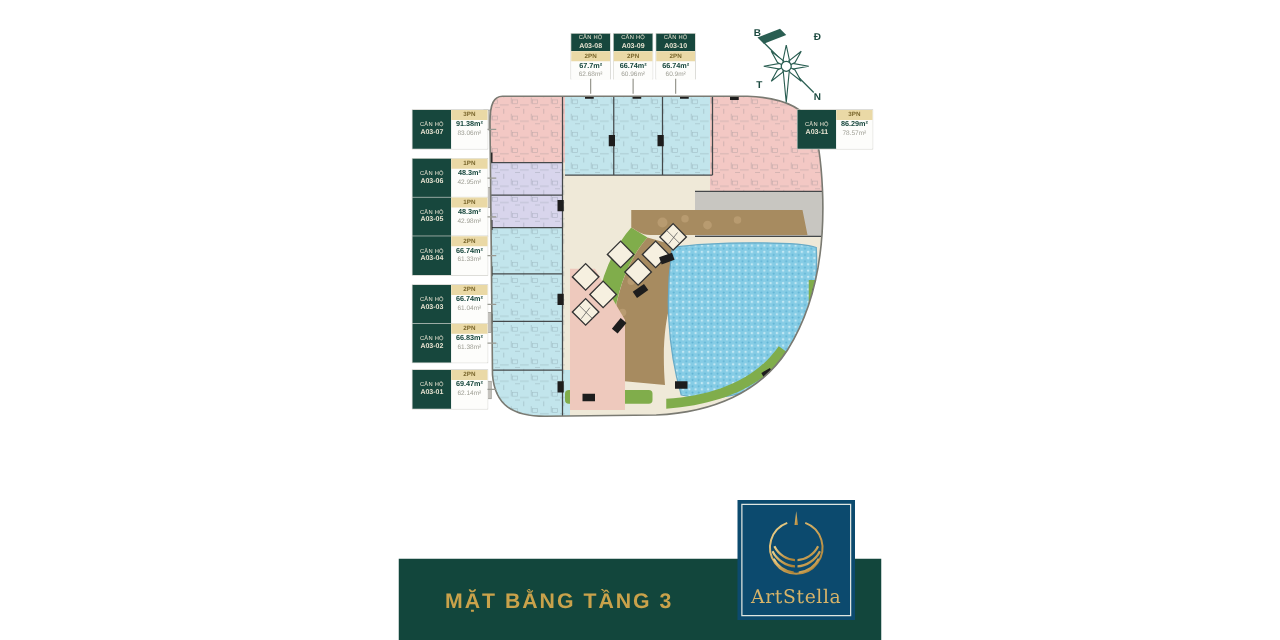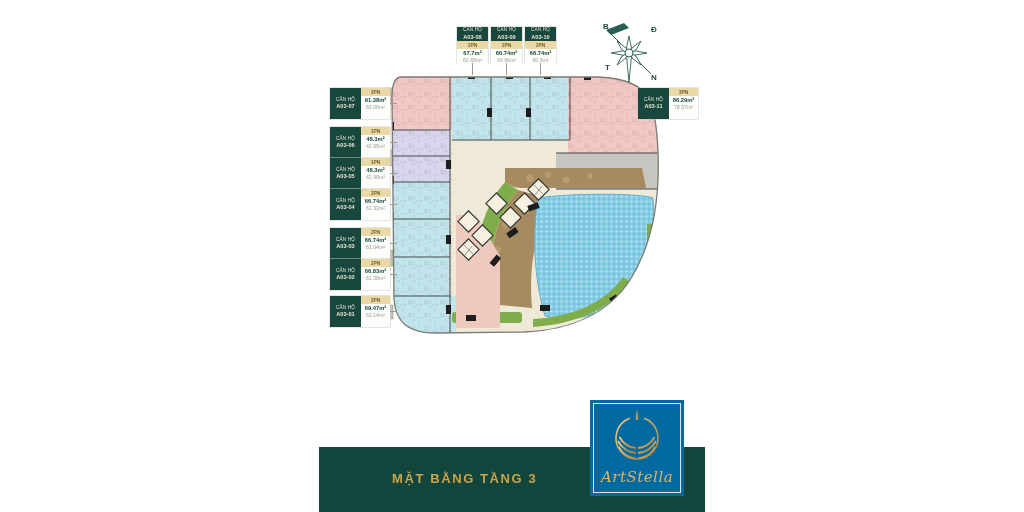--- a/index.html
+++ b/index.html
@@ -27,23 +27,23 @@
   .unet{color:#9d9d93;font-size:5.2px;}
 
   .lead{position:absolute;background:#9a9a92;}
   .lead-h{height:1px;width:7px;}
   .lead-v{width:1px;height:12px;}
 
   
   .banner{position:absolute;left:319px;top:447px;width:386px;height:65px;
           background:#12463c;}
   .banner-title{position:absolute;left:37px;top:24px;
-          color:#c9a24b;font-weight:bold;font-size:13px;letter-spacing:1.6px;margin-left:36px;}
+          color:#c9a24b;font-weight:bold;font-size:17px;letter-spacing:1.6px;}
   .logo-box{position:absolute;left:590px;top:400px;width:94px;height:96px;
-          background:#0369a1;font-style:italic;}
+          background:#0c4a6e;}
   .logo-border{position:absolute;inset:3px;border:1px solid #dfe6e1;pointer-events:none;}
   .logo-art{position:absolute;left:17px;top:7px;}
   .brand{position:absolute;left:0;right:0;bottom:10px;text-align:center;
          font-family:"DejaVu Serif","Liberation Serif",serif;
          color:#d8b469;font-size:15px;letter-spacing:.5px;}
 
   
   .compass{position:absolute;left:595px;top:12px;}
 
   .plan{position:absolute;left:378px;top:60px;}

